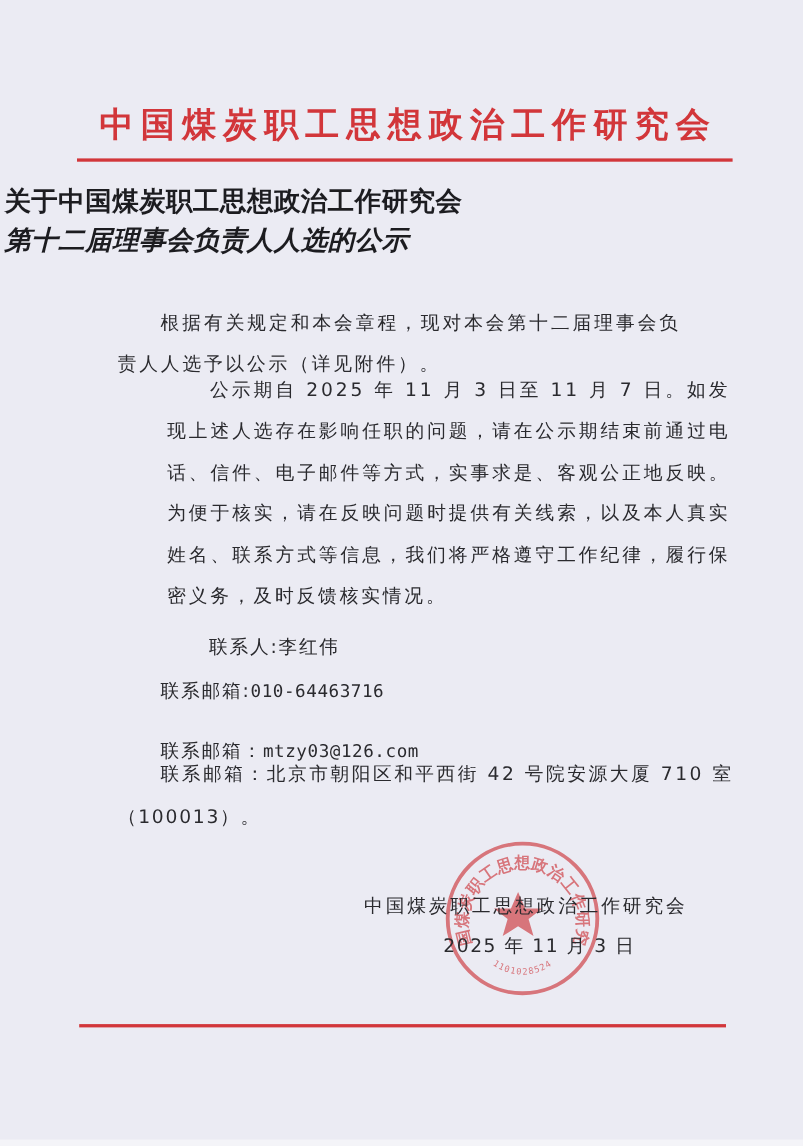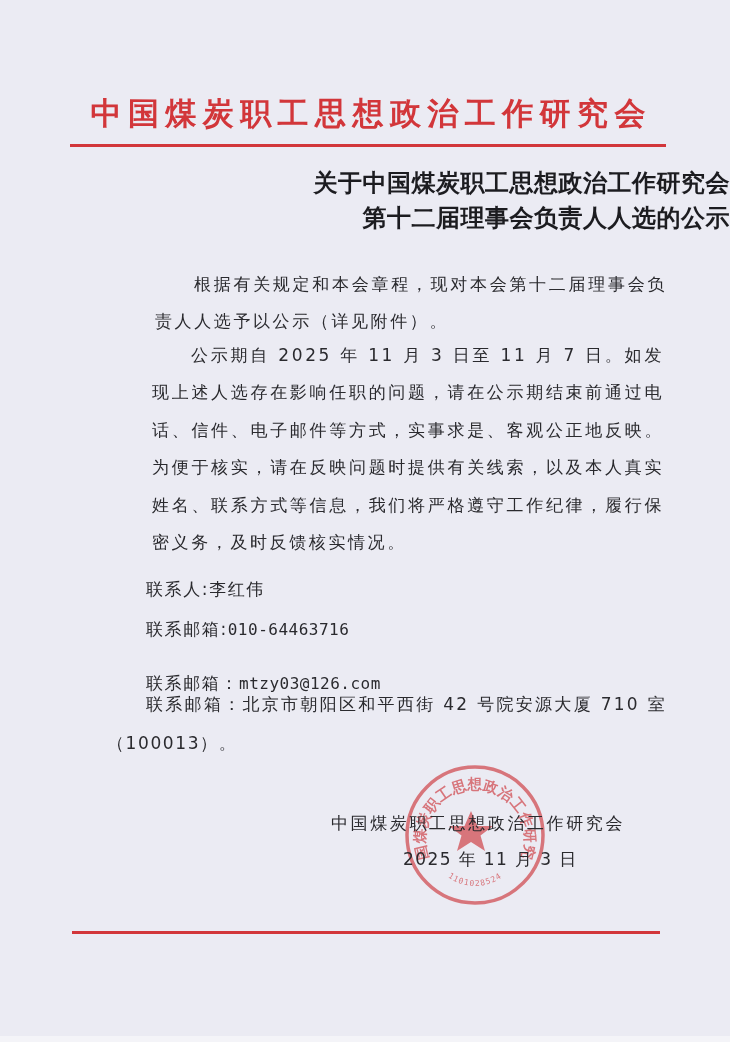--- a/index.html
+++ b/index.html
@@ -41,63 +41,63 @@
       position: absolute;
       height: 3px;
       background: var(--brand-red, #d2363a);
     }
     .rule.top { left: 70px; width: 596px; top: 144px; }
     .rule.bottom { left: 72px; width: 588px; top: 931px; }
 
     .title {
       position: absolute;
       left: 0; right: 0;
-      text-align: right;
+      text-align: left;
       font-family: "DejaVu Serif", "Liberation Serif", serif;
       font-weight: bold;
       font-size: 24px;
       letter-spacing: 0.5px;
       color: #1c1c20;
       line-height: 34px;
     }
     .title.l1 { top: 166px; left: 4px; }
-    .title.l2 { top: 201px; left: 4px; }
+    .title.l2 { top: 201px; left: 4px; font-style: italic; }
 
     .body-text {
       position: absolute;
       left: 107px;
       width: 512px;
       font-family: "DejaVu Sans", "Liberation Sans", sans-serif;
       font-size: 17px;
       letter-spacing: 2.6px;
       line-height: 37.4px;
       color: #2a2a2e;
       text-align: justify;
       text-indent: 39px;
     }
-    .p1 { top: 266px; margin-left: 48px; }
+    .p1 { top: 276px; }
     .p2 { top: 337px; margin-left: 45px; }
 
     .contact {
       position: absolute;
       left: 146px;
       font-family: "DejaVu Sans", "Liberation Sans", sans-serif;
       font-size: 17px;
       letter-spacing: 1.6px;
       color: #2a2a2e;
       white-space: nowrap;
       line-height: 24px;
     }
     .contact .mono {
       font-family: "DejaVu Sans Mono", "Liberation Mono", monospace;
       letter-spacing: 0.5px;
       font-size: 16px;
       text-align: right;
     }
-    .c1 { top: 577px; }
+    .c1 { top: 577px; margin-left: 44px; }
     .c2 { top: 617px; }
     .c3 { top: 655px; margin-top: 16px; }
     .c4 { top: 692px; letter-spacing: 2.3px; }
     .c5 { top: 731px; left: 107px; }
 
     .signature {
       position: absolute;
       font-family: "DejaVu Sans", "Liberation Sans", sans-serif;
       font-size: 17px;
       color: #2a2a2e;

